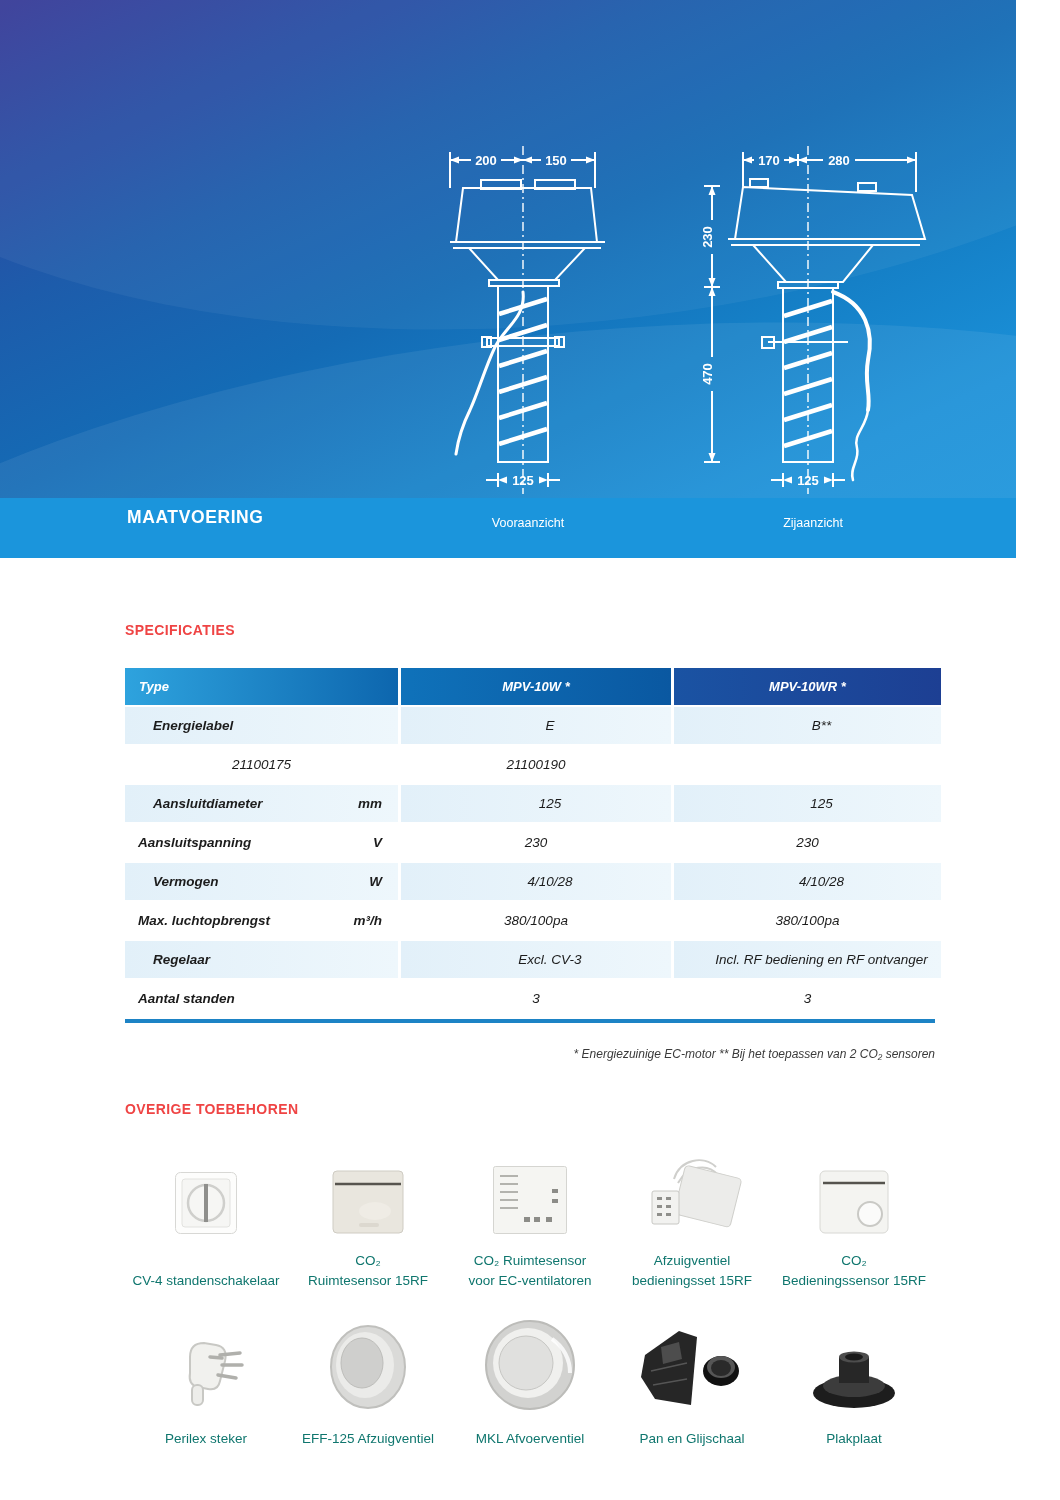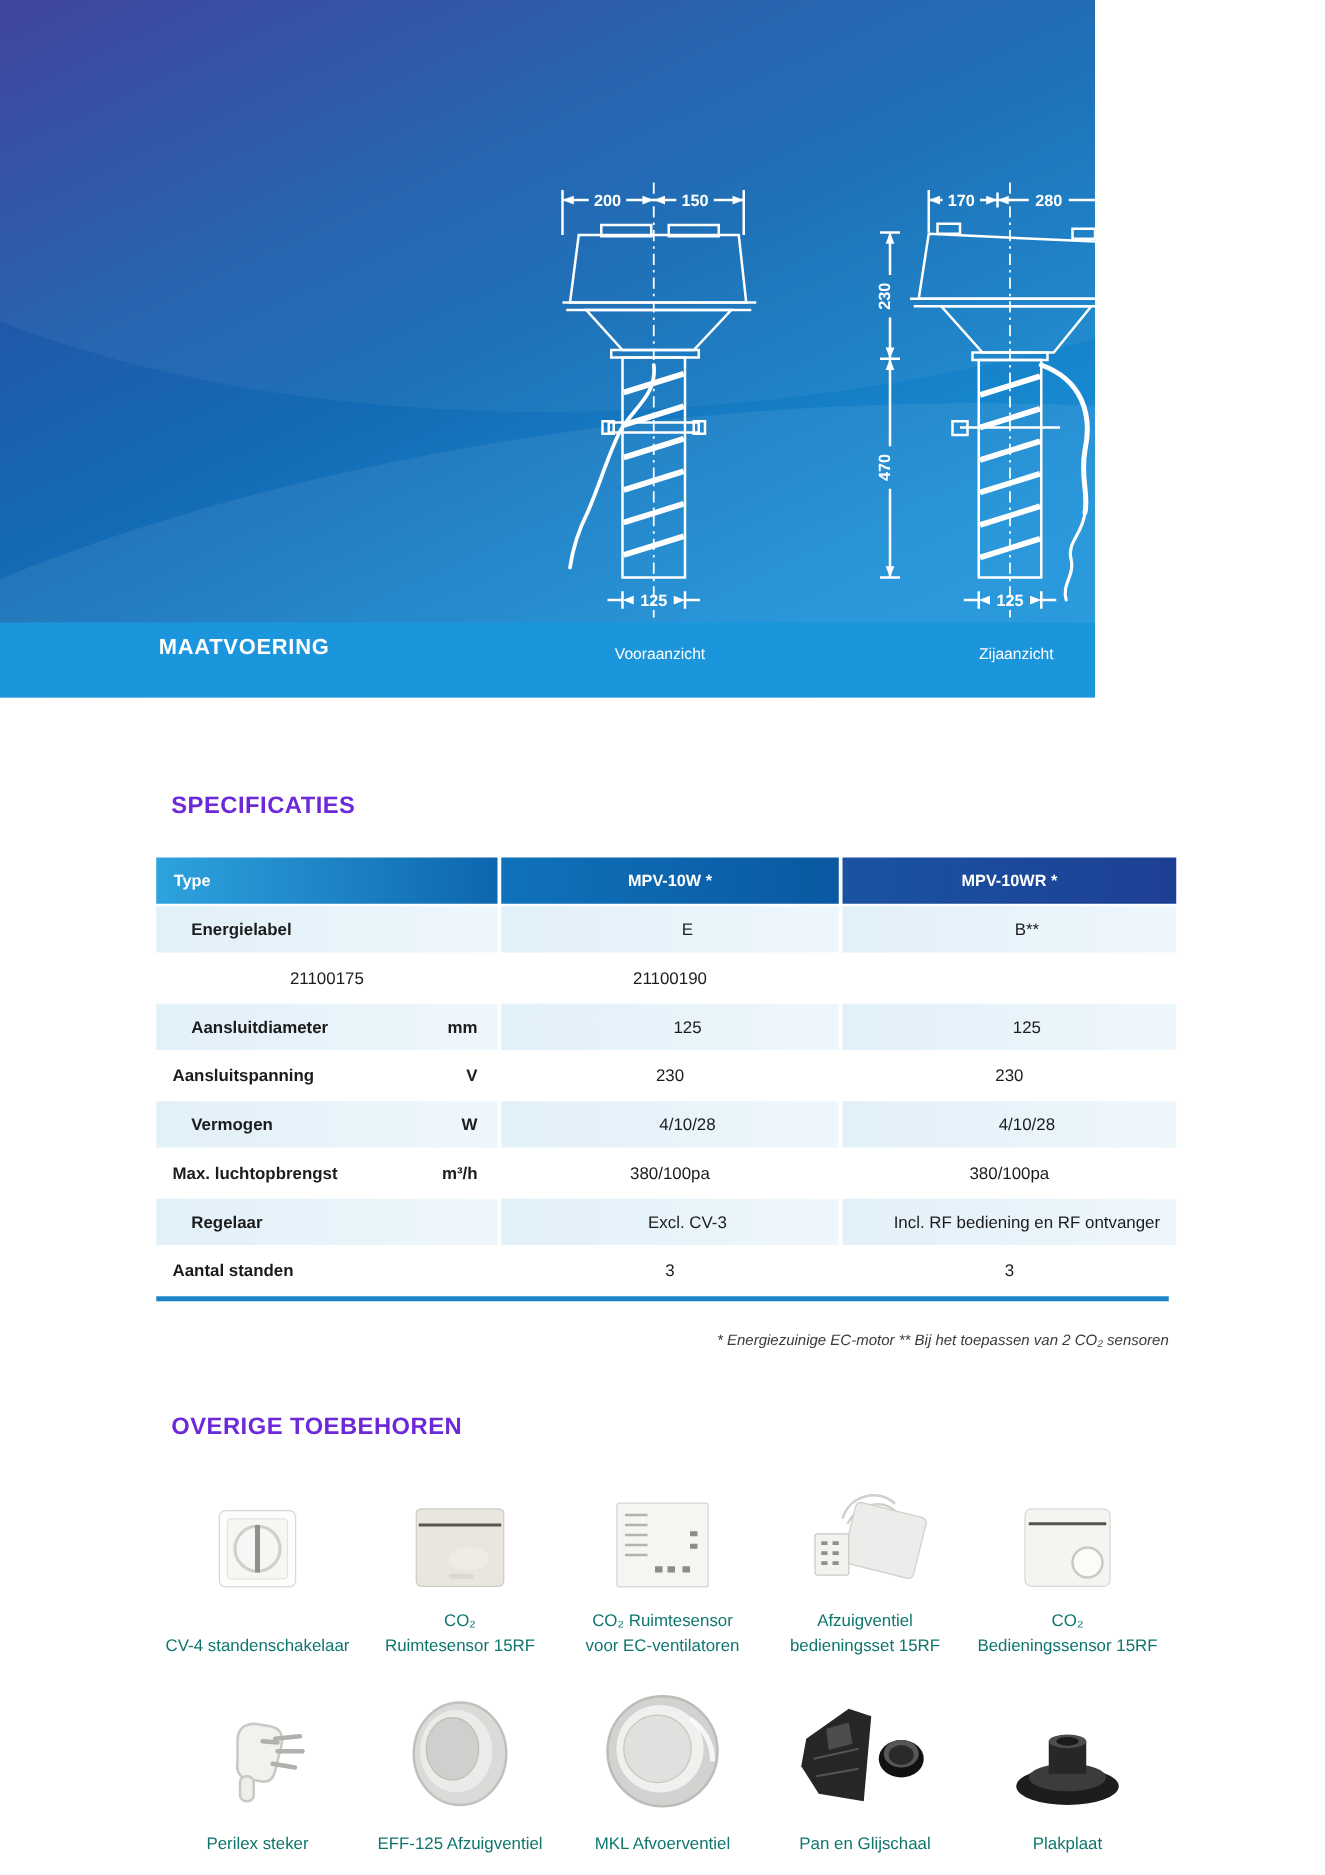--- a/index.html
+++ b/index.html
@@ -2,41 +2,41 @@
 <html><head>
 <meta charset="utf-8">
 <style>
   html,body{margin:0;padding:0;}
   body{
     width:1060px;height:1500px;background:#ffffff;position:relative;
     font-family:"Liberation Sans",sans-serif;color:#1c1c1c;overflow:hidden;
   }
   
   .hero{
-    position:relative;width:876px;height:558px;overflow:hidden;
+    position:relative;width:1016px;height:558px;overflow:hidden;
     background:linear-gradient(155deg,#373b97 0%,#2b4aa2 14%,#1d5cab 30%,#146bb5 48%,#1580c7 66%,#1a90d8 82%,#1b96dd 100%);
   }
   .sw1{position:absolute;left:-260px;top:-520px;width:1700px;height:840px;border-radius:50%;
        background:rgba(255,255,255,0.05);transform:rotate(-7deg);}
   .sw2{position:absolute;left:-340px;top:330px;width:1900px;height:760px;border-radius:50%;
        background:rgba(255,255,255,0.07);transform:rotate(-5deg);}
   .band{position:absolute;left:0;right:0;bottom:0;height:60px;background:#1b95dc;}
   .hero-title{position:absolute;left:127px;top:507px;color:#fff;font-size:17.5px;font-weight:bold;letter-spacing:0.6px;}
   .view-label{position:absolute;top:516px;color:#fff;font-size:12.5px;text-align:center;}
   .vl-front{left:443px;width:170px;}
   .vl-side{left:698px;width:230px;}
   .draw{position:absolute;}
   .dimtxt{font:bold 13px "Liberation Sans",sans-serif;fill:#fff;stroke:none;}
   
   .content{width:810px;margin-left:125px;}
-  .sec-heading{margin:12px;color:#6d28d9;font-size:19px;font-weight:bold;letter-spacing:0.4px;}
+  .sec-heading{margin:0;color:#ef4444;font-size:14px;font-weight:bold;letter-spacing:0.4px;}
   .spec-heading{padding-top:64px;}
   .spec-table{margin-top:30px;}
   .trow{display:grid;grid-template-columns:273px 270px 267px;column-gap:3px;height:37px;margin-bottom:2px;}
-  .tcell{display:flex;align-items:center;font-size:13.5px;}
+  .tcell{display:flex;align-items:center;font-size:13.5px;font-style:italic;}
   .hcell{color:#fff;font-weight:bold;font-size:13px;}
   .h1{background:linear-gradient(90deg,#2ea3de,#0d66ae);padding-left:14px;}
   .h2{background:linear-gradient(90deg,#0f72ba,#0a58a1);justify-content:center;}
   .h3{background:linear-gradient(90deg,#1a53a3,#1d3f93);justify-content:center;}
   .c-label{justify-content:space-between;padding:0 16px 0 13px;font-weight:bold;}
   .c-unit{font-weight:bold;}
   .c-val{justify-content:center;}
   .r-shaded .tcell{background:linear-gradient(90deg,#e2f0f9,#eef7fc);padding-left:28px;}
   .r-plain .tcell{background:#ffffff;}
   .table-bar{height:4px;background:#1d83c5;}

